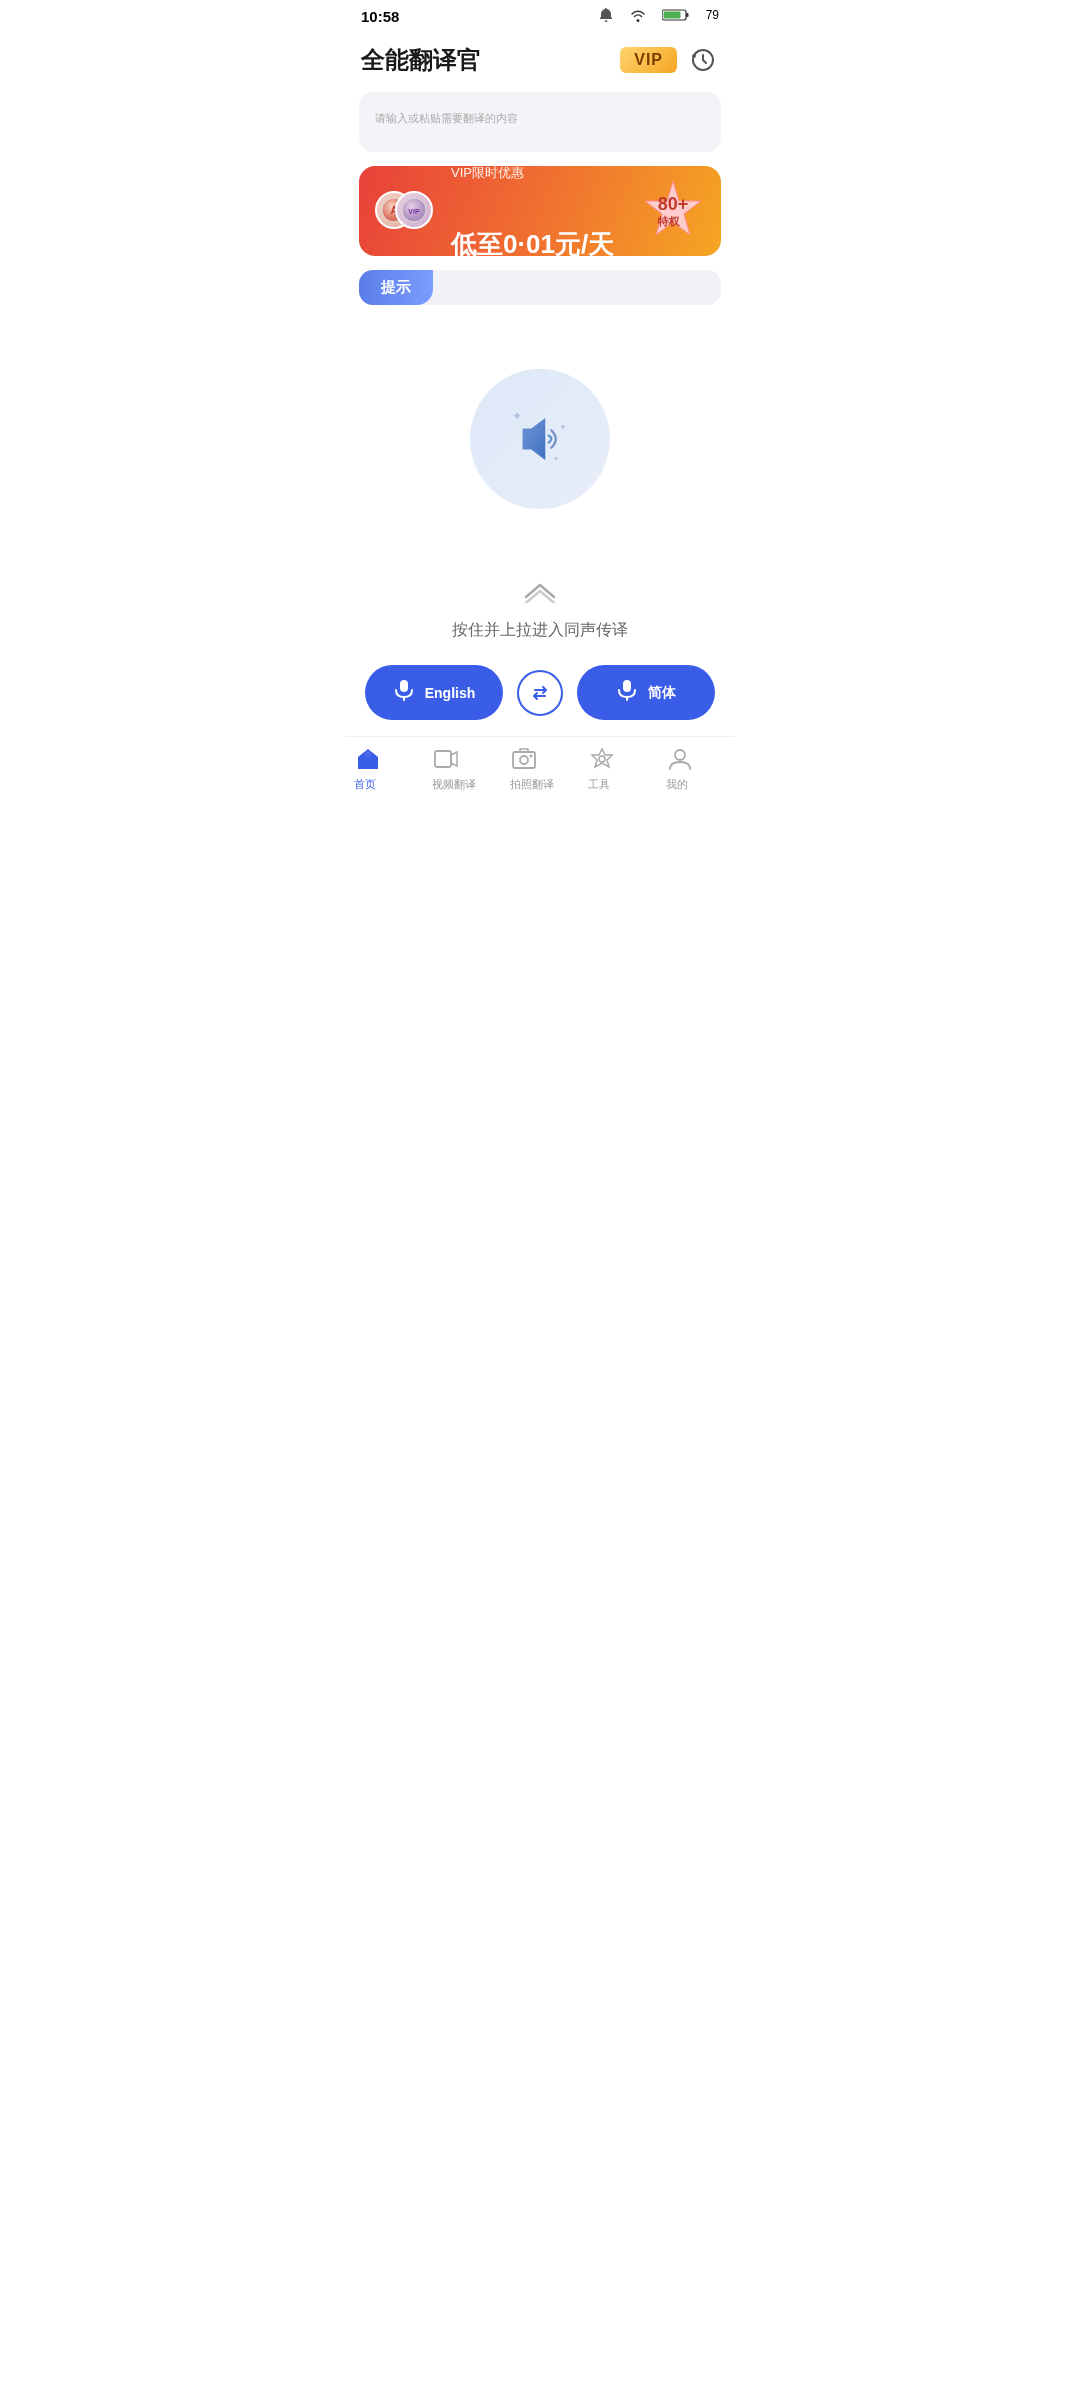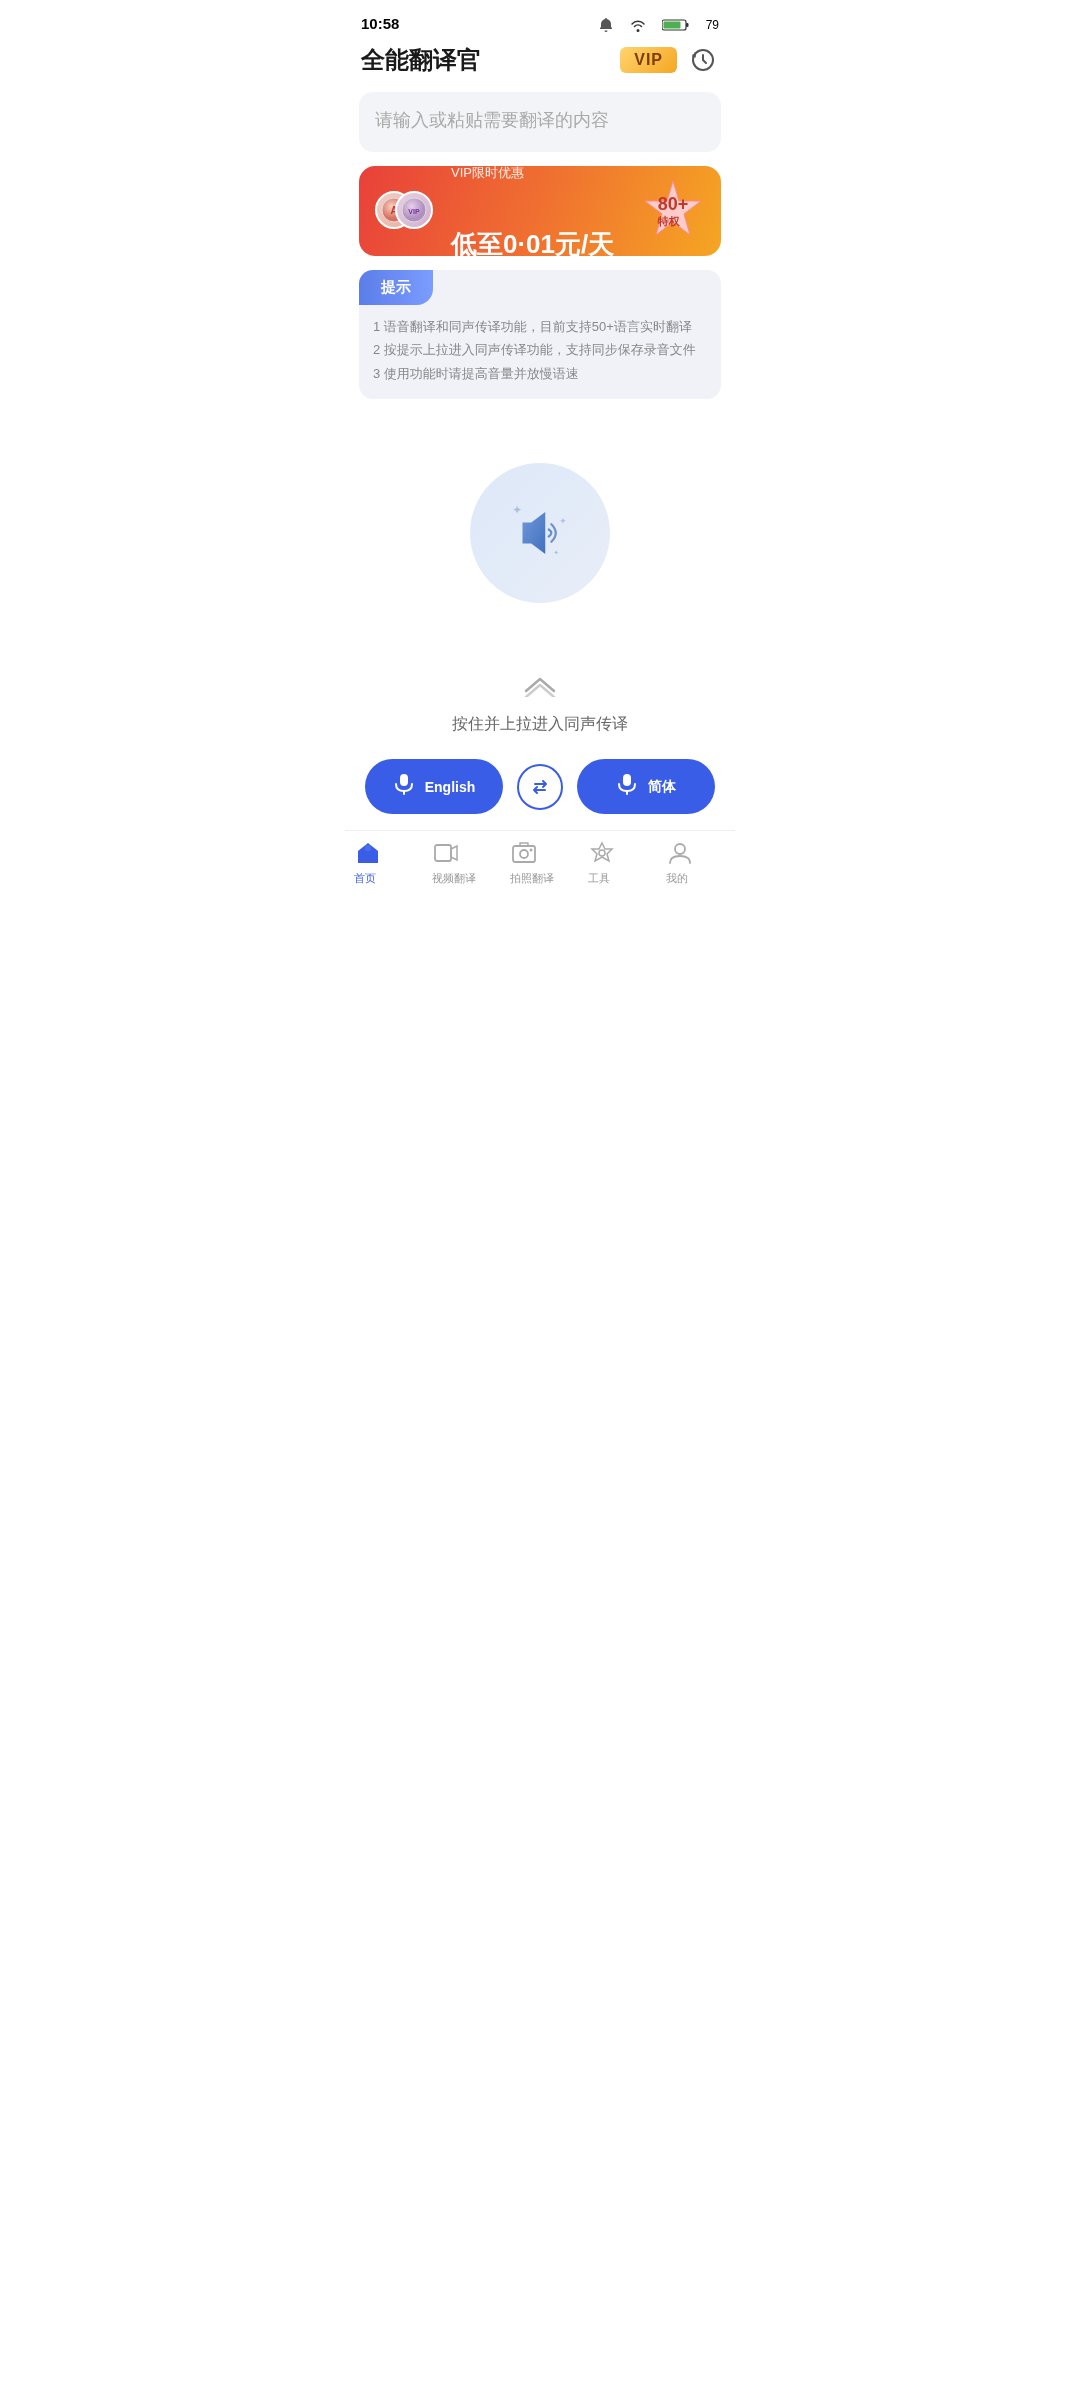--- a/index.html
+++ b/index.html
@@ -11,22 +11,22 @@
       min-height: 860px;
       margin: 0 auto;
       overflow-x: hidden;
       position: relative;
     }
 
     
     .status-bar {
       display: flex;
       justify-content: space-between;
-      align-items: flex-end;
-      padding: 18px 16px 4px;
+      align-items: flex-start;
+      padding: 8px 16px 4px;
       height: 36px;
     }
     .status-time {
       font-size: 15px;
       font-weight: 600;
       color: #000;
     }
     .status-icons {
       display: flex;
       align-items: center;
@@ -76,21 +76,21 @@
     
     .input-area {
       margin: 4px 14px 14px;
       background: #f2f4f7;
       border-radius: 14px;
       padding: 16px;
       min-height: 60px;
     }
     .input-placeholder {
       color: #aaa;
-      font-size: 18px;
+      font-size: 11px;
     }
 
     
     .vip-banner {
       margin: 0 14px 14px;
       background: linear-gradient(110deg, #e8413a 0%, #f07030 50%, #f5a623 100%);
       border-radius: 16px;
       padding: 16px 16px;
       display: flex;
       align-items: center;
@@ -409,25 +409,20 @@
       <div class="num">80+</div>
       <div class="label">特权</div>
     </div>
   </div>
 </div>
 
 <div class="tips-box">
   <div class="tips-header">
     <span class="tips-header-text">提示</span>
   </div>
-  <div class="tips-content">
-    <div class="tips-item">1  语音翻译和同声传译功能，目前支持50+语言实时翻译</div>
-    <div class="tips-item">2  按提示上拉进入同声传译功能，支持同步保存录音文件</div>
-    <div class="tips-item">3  使用功能时请提高音量并放慢语速</div>
-  </div>
 </div>
 
 <div class="middle-section">
   <div class="speaker-icon">
     <div class="speaker-inner">
       <svg class="speaker-svg" viewBox="0 0 80 80">
 
         <text x="8" y="18" font-size="14" fill="#b0c0e0">✦</text>
         <text x="62" y="30" font-size="10" fill="#b0c0e0">✦</text>
         <text x="55" y="65" font-size="8" fill="#b0c0e0">✦</text>

